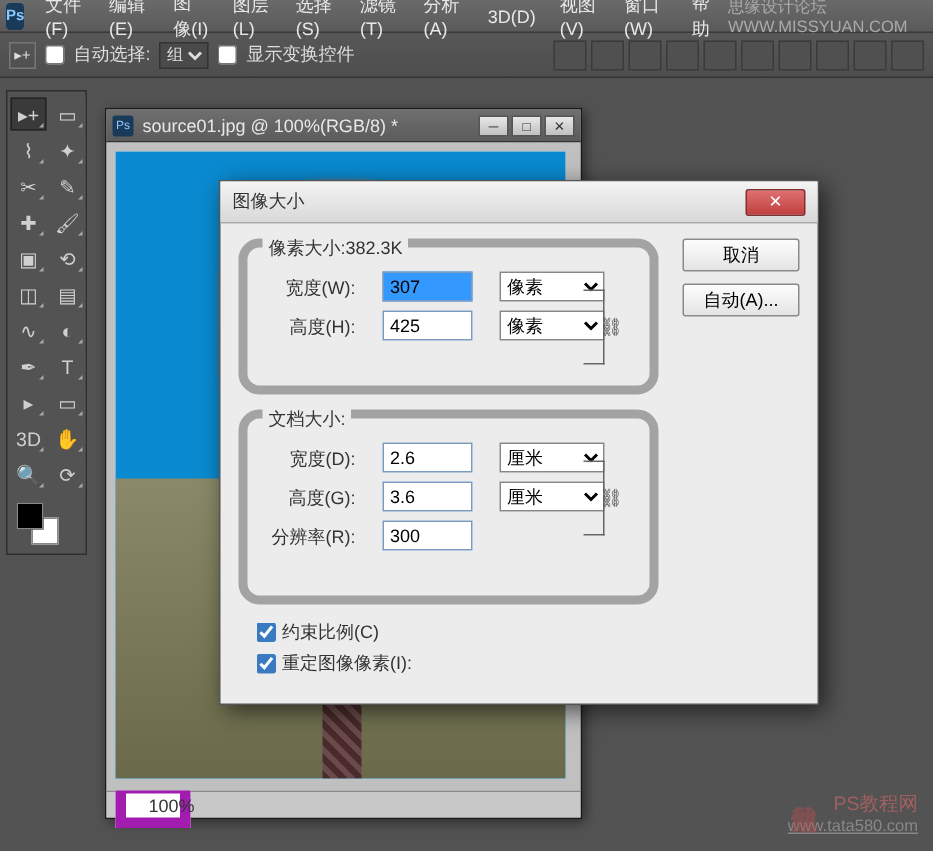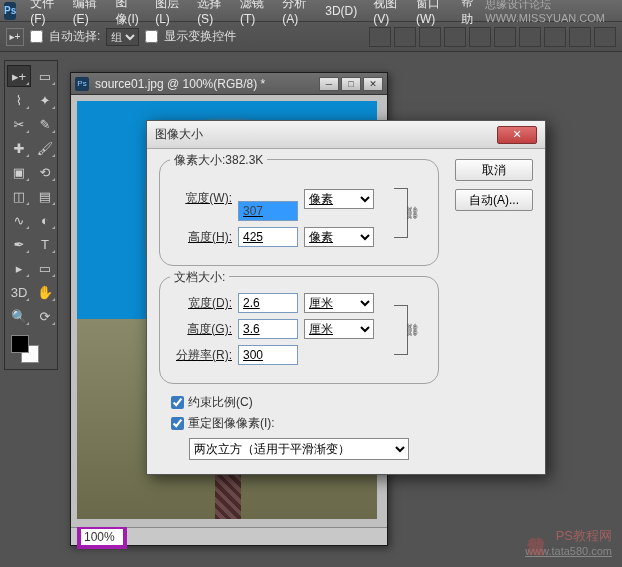--- a/index.html
+++ b/index.html
@@ -35,35 +35,35 @@
 .doc-title .winbtns { margin-left:auto; display:flex; gap:2px; }
 .doc-title .wb { width:20px; height:14px; background:linear-gradient(#e8e8e8,#c0c0c0); border:1px solid #555; font-size:9px; display:flex;align-items:center;justify-content:center; color:#333; }
 .canvas-area { position:relative; width:100%; height:432px; background:#c0c0c0; overflow:hidden; }
 .canvas { position:absolute; left:6px; top:6px; width:300px; height:418px; background:#fff; }
 .photo { width:100%; height:100%; background:#0a8ad0; position:relative; overflow:hidden; }
 .head { position:absolute; left:70px; top:20px; width:160px; height:200px; background:radial-gradient(ellipse at 50% 40%, #b09080 0%, #8a7060 60%, #6a5040 100%); border-radius:70px 70px 80px 80px; filter:blur(2px); }
 .suit { position:absolute; left:0; bottom:0; width:100%; height:200px; background:linear-gradient(#8a8a6a,#6a6a4a); }
 .tie { position:absolute; left:138px; bottom:0; width:26px; height:120px; background:repeating-linear-gradient(45deg,#4a2a2a 0 4px,#6a4a4a 4px 8px); }
 .collar { position:absolute; left:100px; bottom:120px; width:100px; height:60px; background:#e8e8e8; clip-path: polygon(0 0, 100% 0, 70% 100%, 50% 60%, 30% 100%); }
 .statusbar { height:18px; background:#c8c8c8; border-top:1px solid #888; display:flex; align-items:center; padding:0 6px; color:#333; }
-.statusbar .zoom-field { width:50px; border:4px solid #a21caf; padding:1px 3px; background:#fff; display:inline-block; }
+.statusbar .zoom-field { width:50px; border:7px solid #a21caf; padding:1px 15px; background:#fff; display:inline-block; }
 
 
 .dialog { position:absolute; left:146px; top:120px; width:400px; background:#ECECEC; border:1px solid #555; box-shadow: 4px 4px 15px rgba(0,0,0,0.6); }
 .dlg-title { height:28px; background:linear-gradient(#f4f4f4,#d8d8d8); display:flex; align-items:center; padding:0 8px; border-bottom:1px solid #aaa; }
 .dlg-title .txt { color:#333;text-align:center; }
 .dlg-title .close { margin-left:auto; width:40px; height:18px; background:linear-gradient(#e07070,#c04040); border:1px solid #803030; border-radius:2px; color:#fff; display:flex;align-items:center;justify-content:center; font-size:11px; }
 .dlg-body { padding:10px 12px 14px 12px; position:relative; }
 
-.fieldset { border:1px solid #a3a3a3; border-radius:14px; padding:10px 10px 12px 10px; margin-bottom:10px; position:relative; }
+.fieldset { border:6px solid #a3a3a3; border-radius:14px; padding:10px 10px 24px 10px; margin-bottom:10px; position:relative; }
 .fieldset .legend { position:absolute; top:-8px; left:10px; background:#ECECEC; padding:0 4px; color:#333; }
-.row { display:flex; align-items:center; margin:6px 0; gap:6px;text-decoration:underline; }
+.row { display:flex; align-items:flex-end; margin:6px 0; gap:18px; }
 .row .lbl { width:62px; text-align:right; color:#333; }
 .row input.val { width:60px; height:20px; border:1px solid #7a9ac0; padding:0 4px; }
-.row input.val.hl { background:#3399ff; color:#404040;margin-top:25px; }
+.row input.val.hl { background:#3399ff; color:#000000; }
 .row select.unit { width:70px; height:20px; border:1px solid #888; background:#fff; }
 .link-bracket { position:absolute; right:30px; top:28px; width:14px; height:50px; border-right:1px solid #666; border-top:1px solid #666; border-bottom:1px solid #666; }
 .link-icon { position:absolute; right:18px; top:46px; font-size:12px; color:#444; }
 
 .chk-row { display:flex; align-items:center; gap:4px; margin:4px 0 4px 12px; color:#333; }
 .chk-row input { accent-color:#3a7ac0; }
 
 .resample { margin:6px 0 0 30px; }
 .resample select { width:220px; height:22px; border:1px solid #888; background:#fff; }
 
@@ -219,23 +219,20 @@
     </div>
 
     <div class="chk-row">
       <input type="checkbox" checked="" style="">
       <span>约束比例(C)</span>
     </div>
     <div class="chk-row">
       <input type="checkbox" checked="" style="">
       <span>重定图像像素(I):</span>
     </div>
-    <div class="resample">
-      <select><option>两次立方（适用于平滑渐变）</option></select>
-    </div>
   </div>
 </div>
 
 <div class="watermark">
   <div class="cn">他趣我做</div>
   <div class="t1">PS教程网</div>
   <div class="t2">www.tata580.com</div>
 </div>
 
 </body></html>

